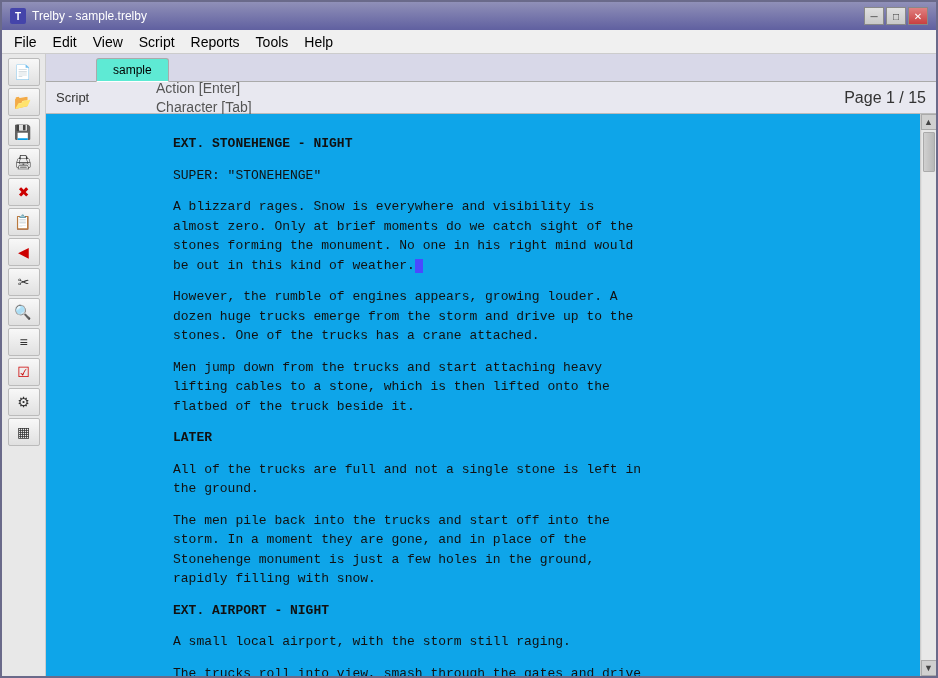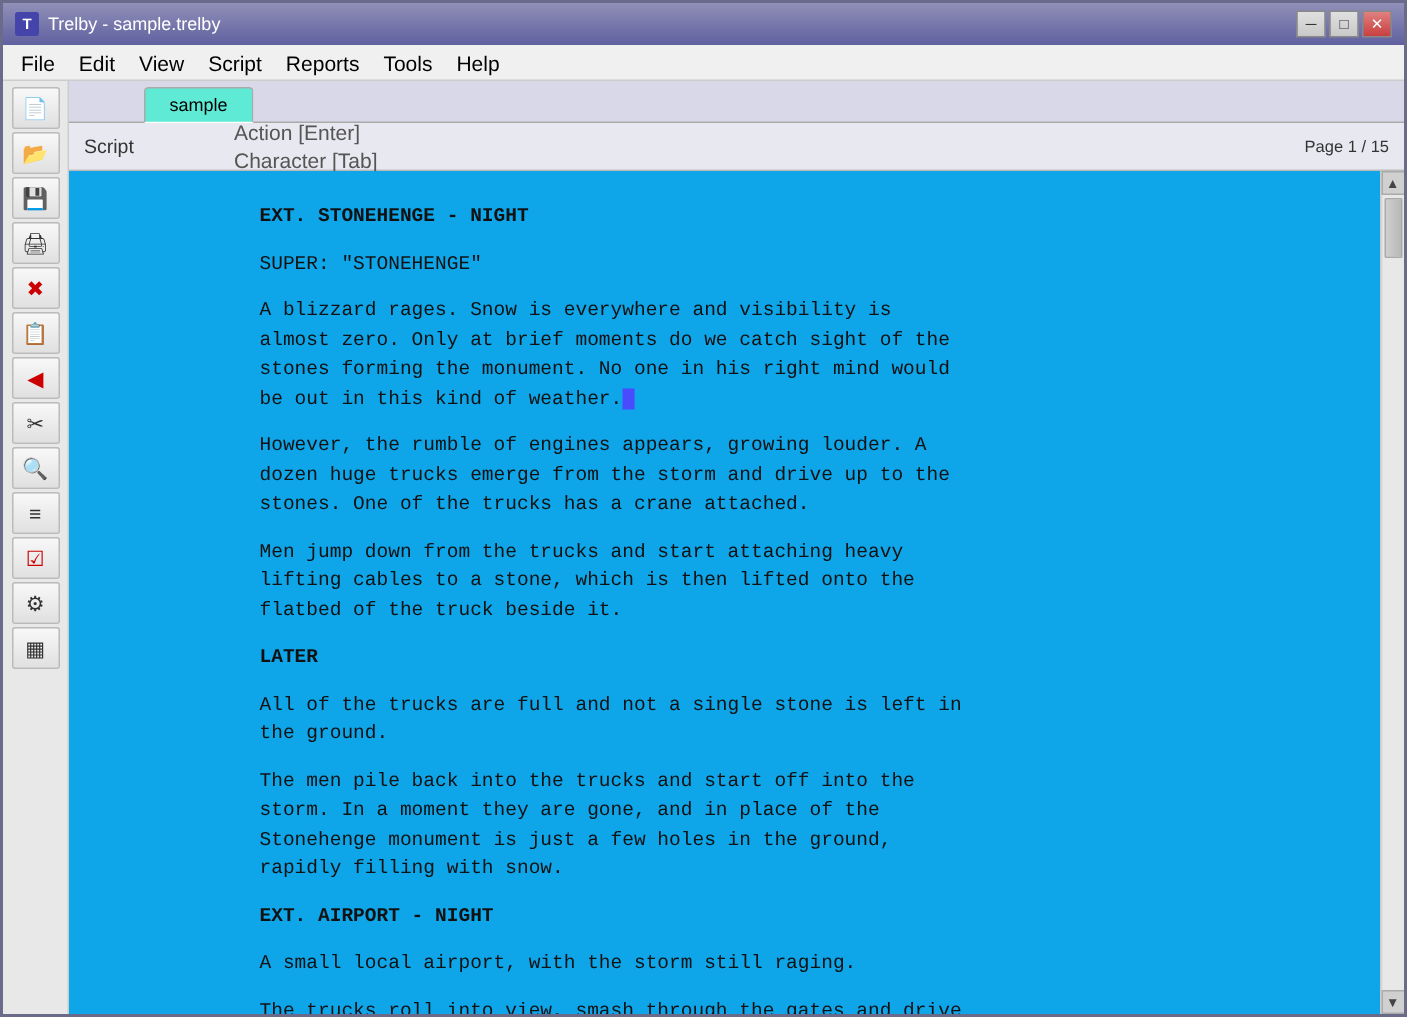--- a/index.html
+++ b/index.html
@@ -157,21 +157,21 @@
       font-size: 13px;
       min-width: 80px;
     }
     .status-shortcuts {
       font-size: 14px;
       color: #555;
       line-height: 1.3;
     }
     .status-page {
       margin-left: auto;
-      font-size: 11px;
+      font-size: 16px;
       color: #333;
     }
 
     
     .editor-area {
       display: flex;
       flex-direction: column;
       flex: 1;
       overflow: hidden;
     }

